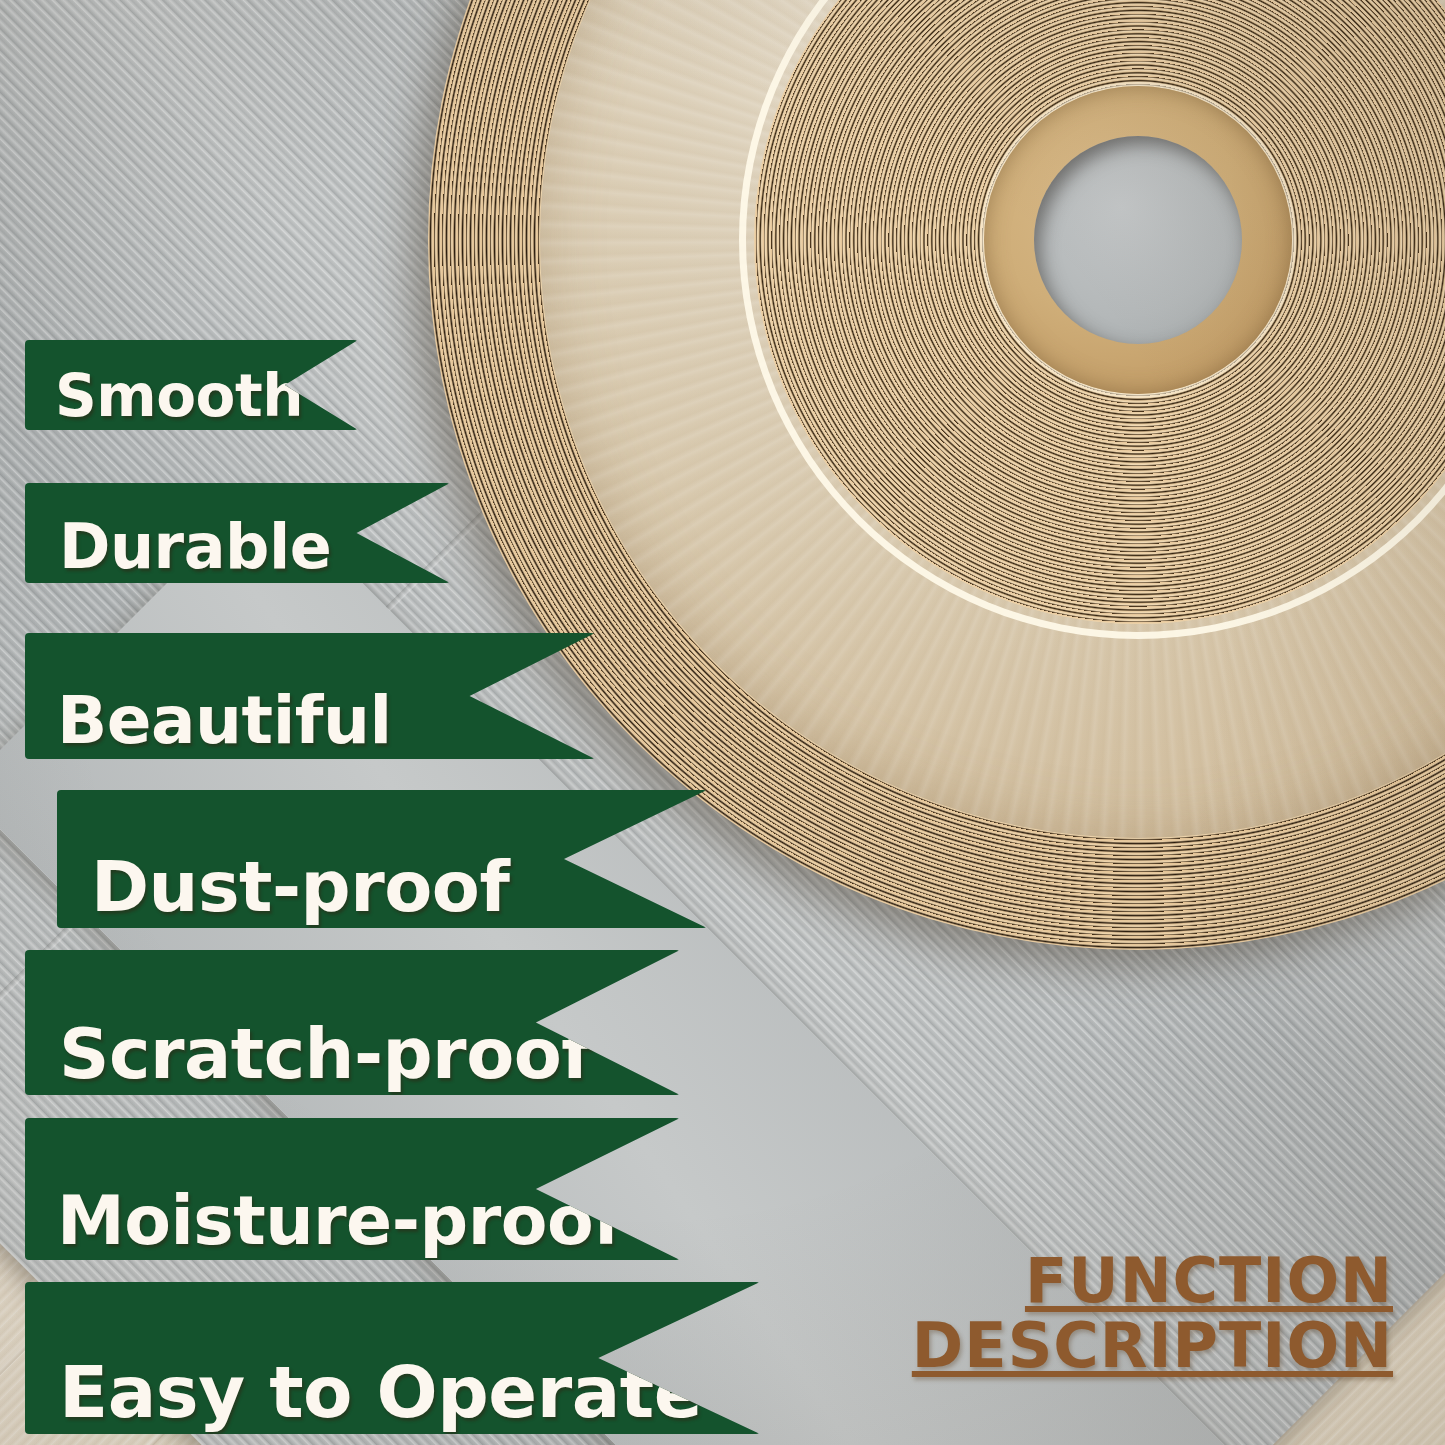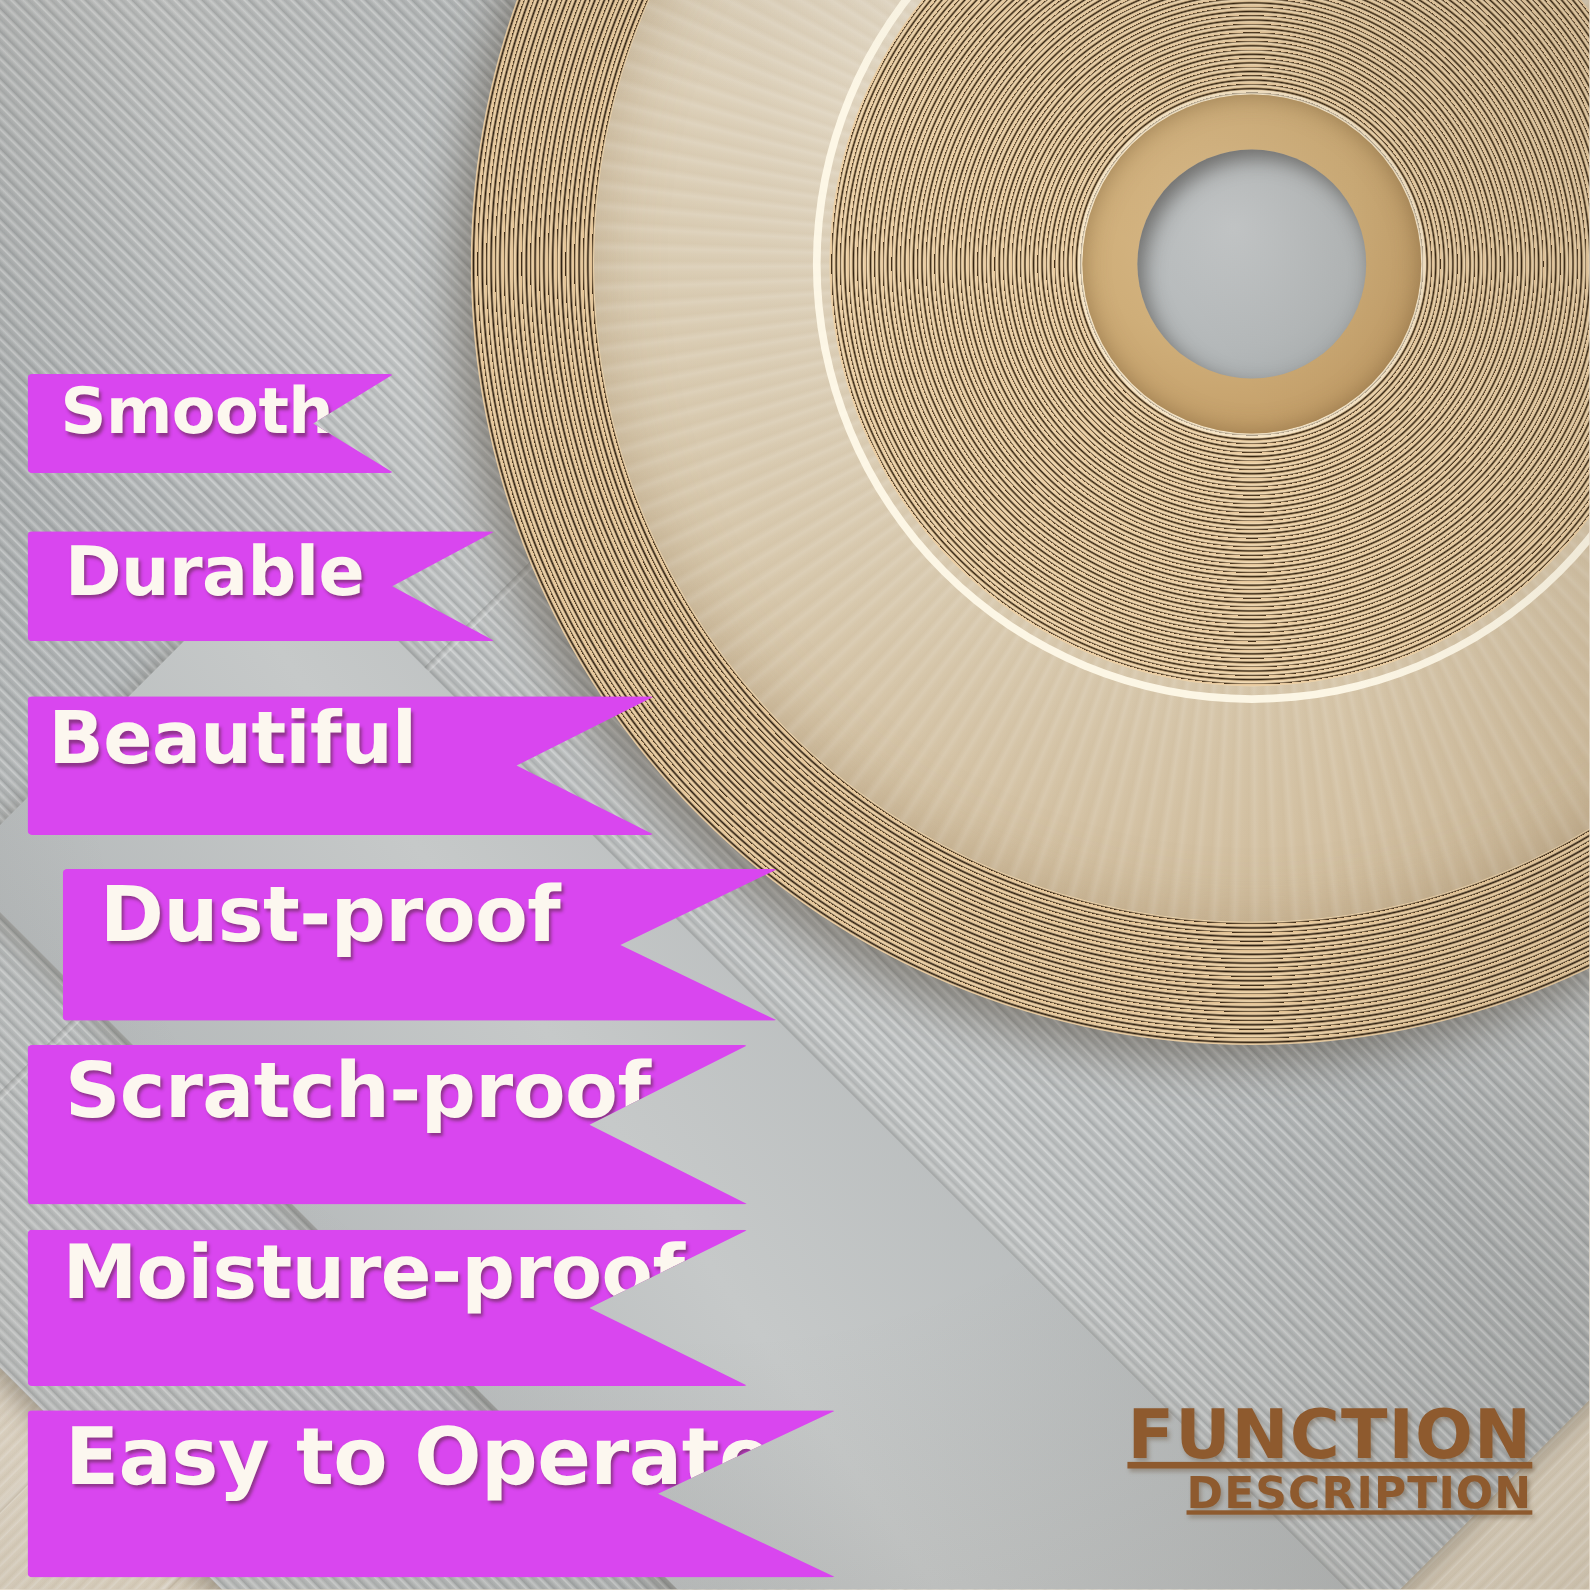--- a/index.html
+++ b/index.html
@@ -168,30 +168,30 @@
   
   #banners{position:absolute;left:0;top:0;width:820px;}
   .banner{
     position:absolute;
     display:flex;align-items:center;
     box-sizing:border-box;
   }
   .banner .ribbon{
     position:relative;
     width:100%;height:100%;
-    background:#d946ef;
+    background:#14532d;
     clip-path:polygon(
       0% 0%,
       100% 0%,
       78% 50%,
       100% 100%,
       0% 100%
     );
     border-radius:4px;
-    display:flex;align-items:flex-start;
+    display:flex;align-items:flex-end;
   }
   .banner .shadow{
     position:absolute;
     left:-8px;top:12px;
     width:100%;height:100%;
     background:rgba(88,84,78,0.42);
     clip-path:polygon(0% 0%,100% 0%,78% 50%,100% 100%,0% 100%);
     filter:blur(4px);
     z-index:-1;
   }
@@ -212,21 +212,21 @@
     color:#8e5a2e;
     font-family:"DejaVu Sans","Liberation Sans",sans-serif;
     font-weight:bold;
     letter-spacing:1px;
     line-height:1.06;
     text-shadow:2px 3px 4px rgba(90,62,34,0.35);
     text-decoration:underline;
   }
   #func-desc .fd-line{display:block;}
   #fd-line1{font-size:62px;}
-  #fd-line2{font-size:40px;}
+  #fd-line2{font-size:62px;}
 </style>
 </head>
 <body>
 
 <div id="stage">
 
   <div class="bg-base"></div>
   <div class="grain-cream"></div>
   <div class="plank-seams"></div>
   <div class="seam-dark"></div>
@@ -265,21 +265,21 @@
     <div class="banner" style="left:25px;top:483px;width:425px;height:100px;">
       <div class="shadow"></div>
       <div class="ribbon">
         <span class="label" style="font-size:62px;padding-left:34px;">Durable</span>
       </div>
     </div>
 
     <div class="banner" style="left:25px;top:633px;width:570px;height:126px;">
       <div class="shadow"></div>
       <div class="ribbon">
-        <span class="label" style="font-size:66px;padding-left:19px;">Beautiful</span>
+        <span class="label" style="font-size:66px;padding-left:32px;">Beautiful</span>
       </div>
     </div>
 
     <div class="banner" style="left:25px;top:790px;width:650px;height:138px;margin-left:32px;">
       <div class="shadow"></div>
       <div class="ribbon">
         <span class="label" style="font-size:70px;padding-left:34px;">Dust-proof</span>
       </div>
     </div>
 

